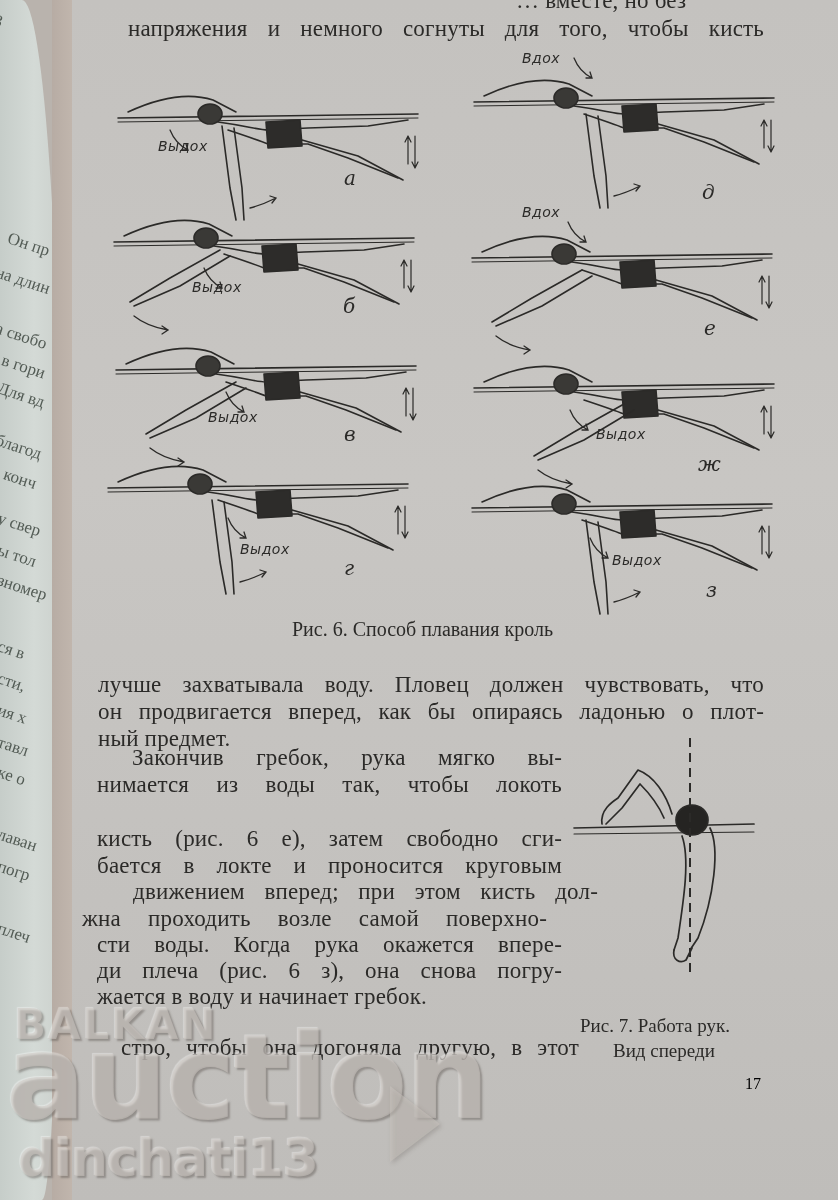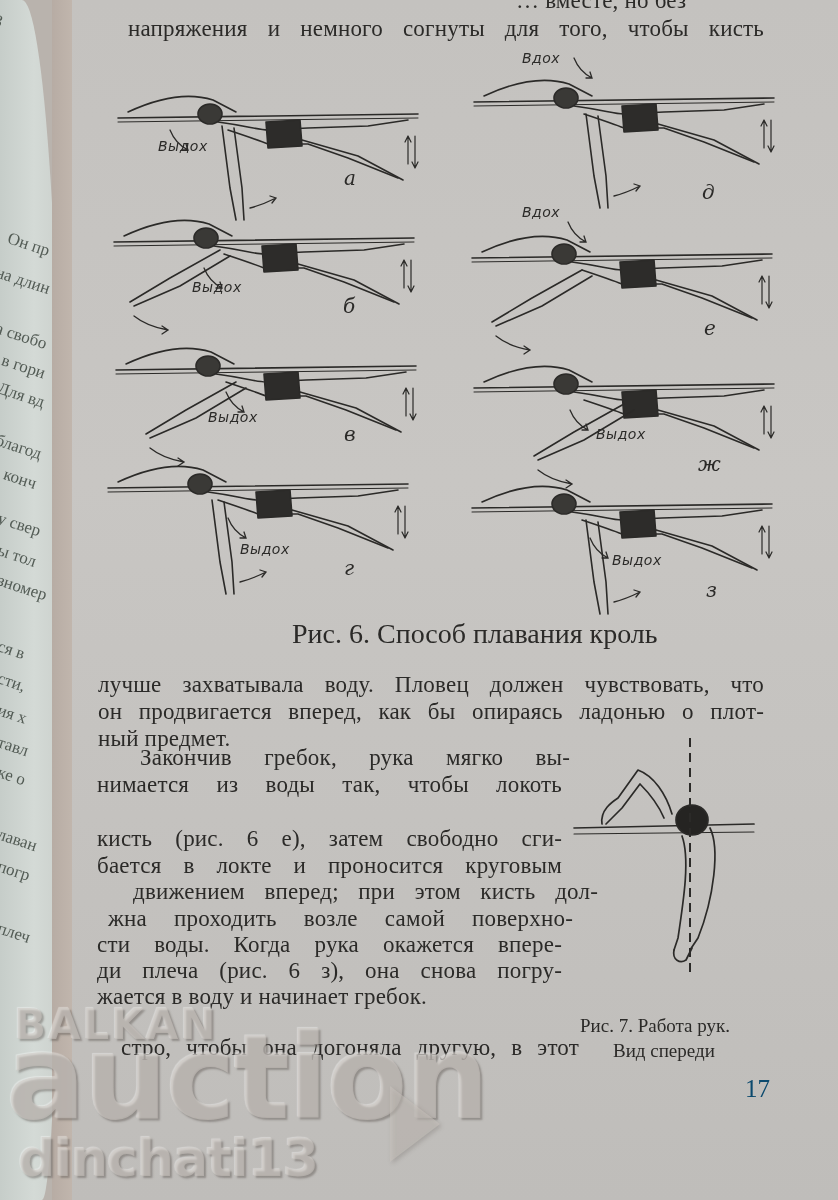--- a/index.html
+++ b/index.html
@@ -39,21 +39,21 @@
   .panel { position: absolute; }
   .panel svg { overflow: visible; }
   .panel-letter {
     position: absolute; font-style: italic; font-size: 20px; color: #2b2a28;
     font-family: "DejaVu Serif", serif;
   }
   .breath {
     position: absolute; font-style: italic; font-size: 14px; color: #2b2a28;
     font-family: "DejaVu Sans", sans-serif; letter-spacing: .5px;
   }
-  .page-number { position: absolute; font-size: 25px; color: #0c4a6e; }
+  .page-number { position: absolute; font-size: 16px; color: #000000; }
   .watermark {
     position: absolute; font-family: "DejaVu Sans", sans-serif; font-weight: bold;
     color: rgba(205,200,195,.55);
     text-shadow: 2px 2px 2px rgba(90,85,80,.45), -1px -1px 1px rgba(255,255,255,.35);
     white-space: nowrap;
   }
 </style>
 </head>
 <body>
 
@@ -197,32 +197,32 @@
   <div class="panel" style="left:472px;top:468px;">
     <svg width="300" height="140">
         <use href="#swimmer"></use>
         <use href="#arm-down" transform="translate(10,4)"></use>
         <use href="#breath-arrow" x="118" y="70"></use>
       </svg>
   </div>
   <div class="breath" style="left:612px;top:552px;">Выдох</div>
   <div class="panel-letter" style="left:706px;top:578px;">з</div>
 
-  <div class="caption" style="left:292px;top:618px;font-size:28px;font-family:Liberation Serif, serif;">Рис. 6. Способ плавания кроль</div>
+  <div class="caption" style="left:292px;top:618px;font-size:20px;font-family:Liberation Serif, serif;">Рис. 6. Способ плавания кроль</div>
 
   <div class="line justify" style="left:98px;top:670px;width:666px;">лучше захватывала воду. Пловец должен чувствовать, что</div>
   <div class="line justify" style="left:98px;top:697px;width:666px;">он продвигается вперед, как бы опираясь ладонью о плот-</div>
   <div class="line" style="left:98px;top:724px;">ный предмет.</div>
 
-  <div class="line justify" style="left:140px;top:743px;width:430px;">Закончив гребок, рука мягко вы-</div>
+  <div class="line justify" style="left:132px;top:743px;width:430px;">Закончив гребок, рука мягко вы-</div>
   <div class="line justify" style="left:97px;top:770px;width:465px;">нимается из воды так, чтобы локоть</div>
   <div class="line justify" style="left:97px;top:824px;width:465px;">кисть (рис. 6 е), затем свободно сги-</div>
   <div class="line justify" style="left:97px;top:851px;width:465px;">бается в локте и проносится круговым</div>
   <div class="line justify" style="left:97px;top:877px;width:465px;margin-left:36px;">движением вперед; при этом кисть дол-</div>
-  <div class="line justify" style="left:108px;top:904px;width:465px;">жна проходить возле самой поверхно-</div>
+  <div class="line justify" style="left:82px;top:904px;width:465px;">жна проходить возле самой поверхно-</div>
   <div class="line justify" style="left:97px;top:930px;width:465px;">сти воды. Когда рука окажется впере-</div>
   <div class="line justify" style="left:97px;top:956px;width:465px;">ди плеча (рис. 6 з), она снова погру-</div>
   <div class="line" style="left:97px;top:982px;">жается в воду и начинает гребок.</div>
 
   <div class="line justify" style="left:97px;top:1033px;width:458px;margin-left:24px;">стро, чтобы она догоняла другую, в этот</div>
 
   <div class="panel" style="left:574px;top:738px;">
     <svg width="200" height="250">
       <g fill="none" stroke="#2b2a28" stroke-width="1.7" stroke-linecap="round" stroke-linejoin="round">
         <path d="M0 90 L180 86"></path>

